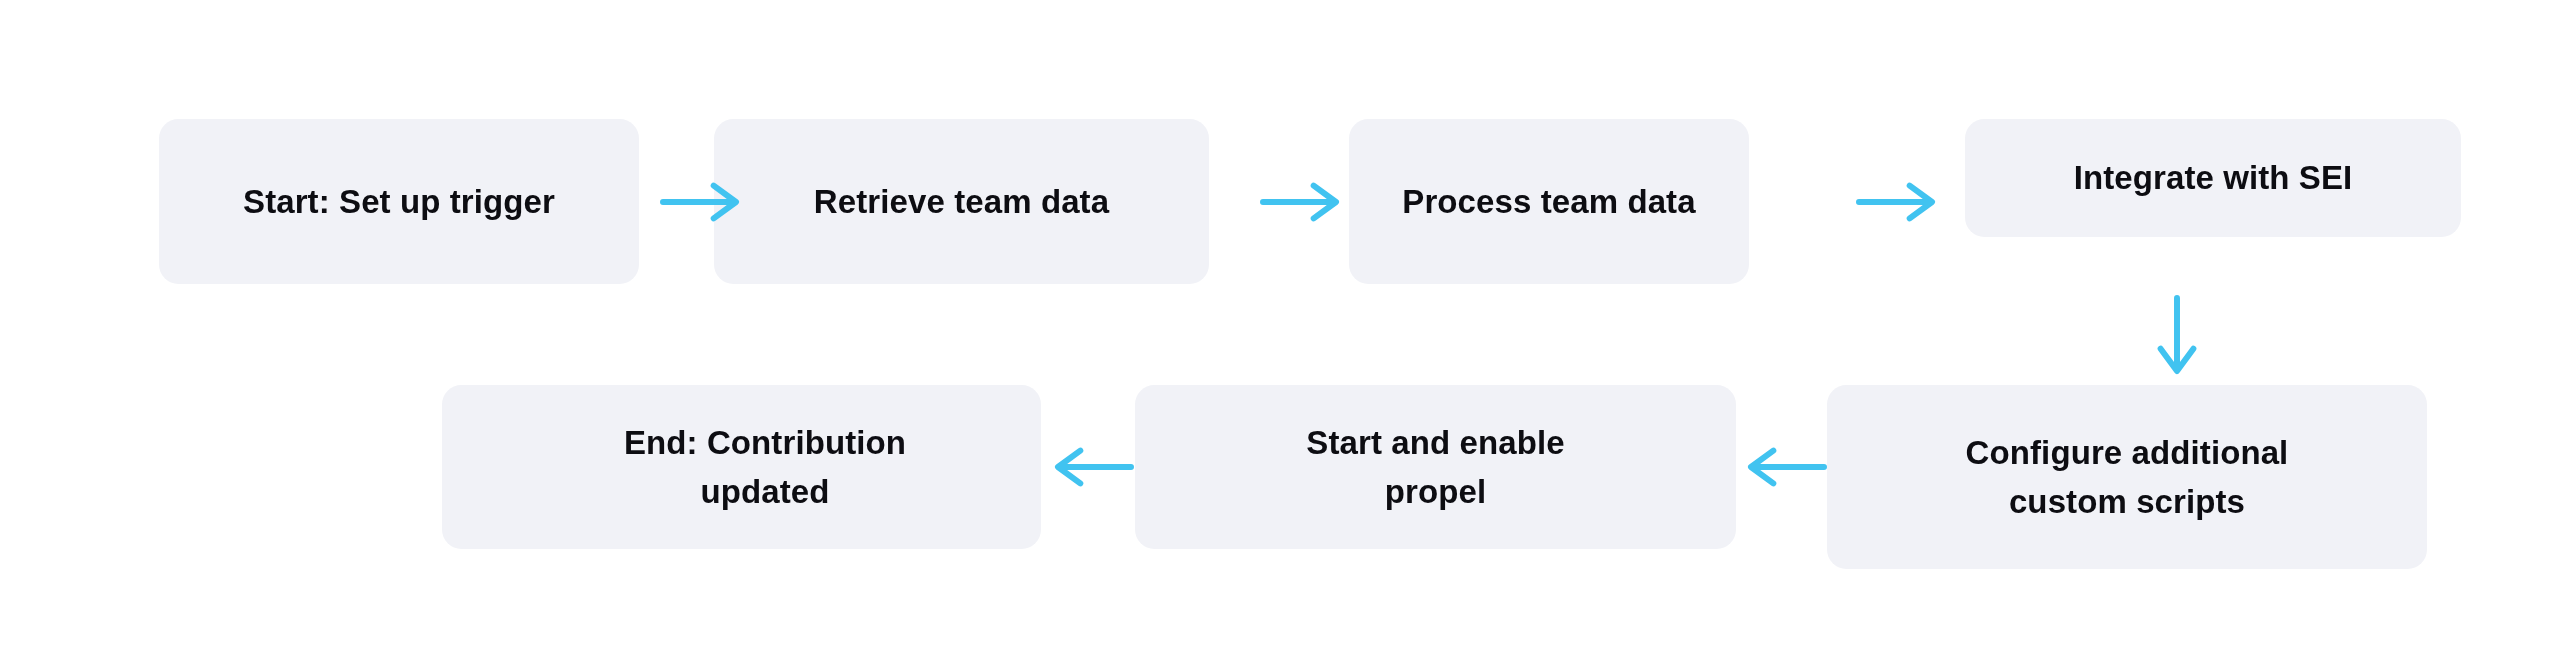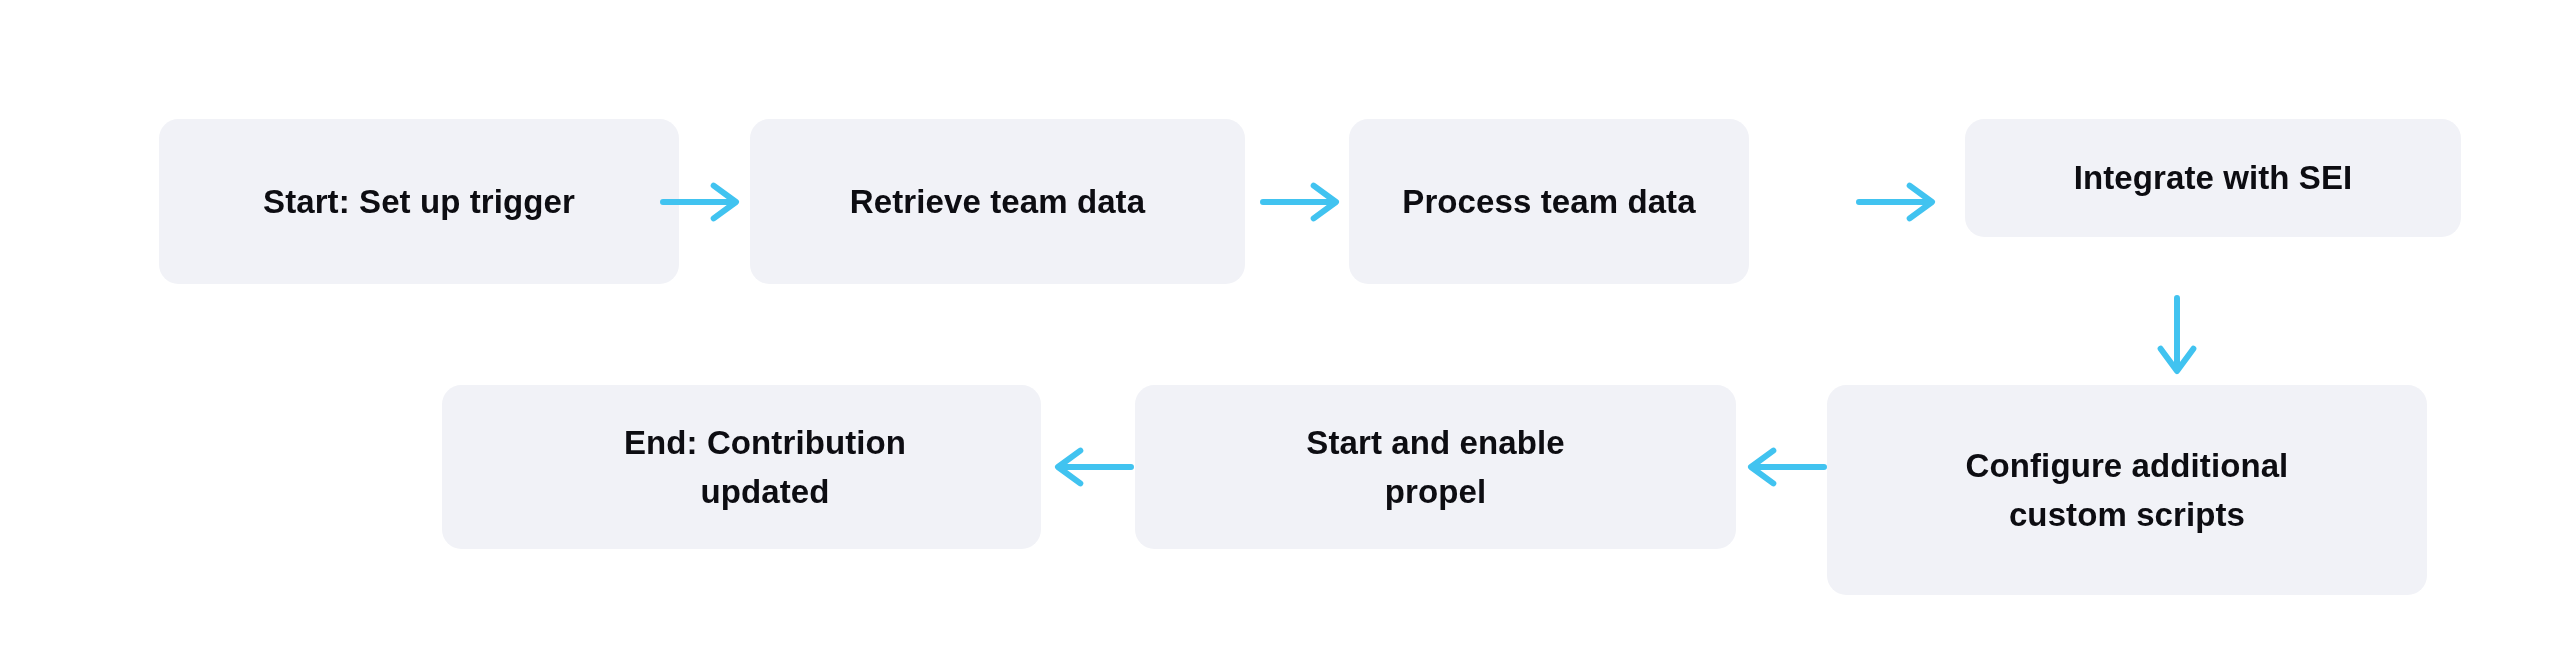--- a/index.html
+++ b/index.html
@@ -32,26 +32,26 @@
   }
   .node-label {
     font-size: 33px;
     font-weight: 700;
     line-height: 1.5;
     color: var(--node-text);
     white-space: pre-line;
     letter-spacing: 0.1px;
   }
   
-  .n-start     { left: 159px;  top: 119px; width: 520px; height: 165px; }
-  .n-retrieve  { left: 750px; top: 119px; width: 495px; height: 165px; }
+  .n-start     { left: 159px;  top: 119px; width: 480px; height: 165px; }
+  .n-retrieve  { left: 714px; top: 119px; width: 495px; height: 165px; }
   .n-process   { left: 1349px; top: 119px; width: 400px; height: 165px; }
   .n-integrate { left: 1965px; top: 119px; width: 496px; height: 118px; }
   
-  .n-configure { left: 1827px; top: 385px; width: 600px; height: 210px; }
+  .n-configure { left: 1827px; top: 385px; width: 600px; height: 184px; }
   .n-save      { left: 1135px; top: 385px; width: 601px; height: 164px; }
   .n-end       { left: 442px;  top: 385px; width: 599px; height: 164px; padding-left: 47px; }
 
   .arrow { position: absolute; }
   .arrow svg { display: block; }
   .arrow path {
     fill: none;
     stroke: var(--arrow);
     stroke-width: 8;
     stroke-linecap: round;

